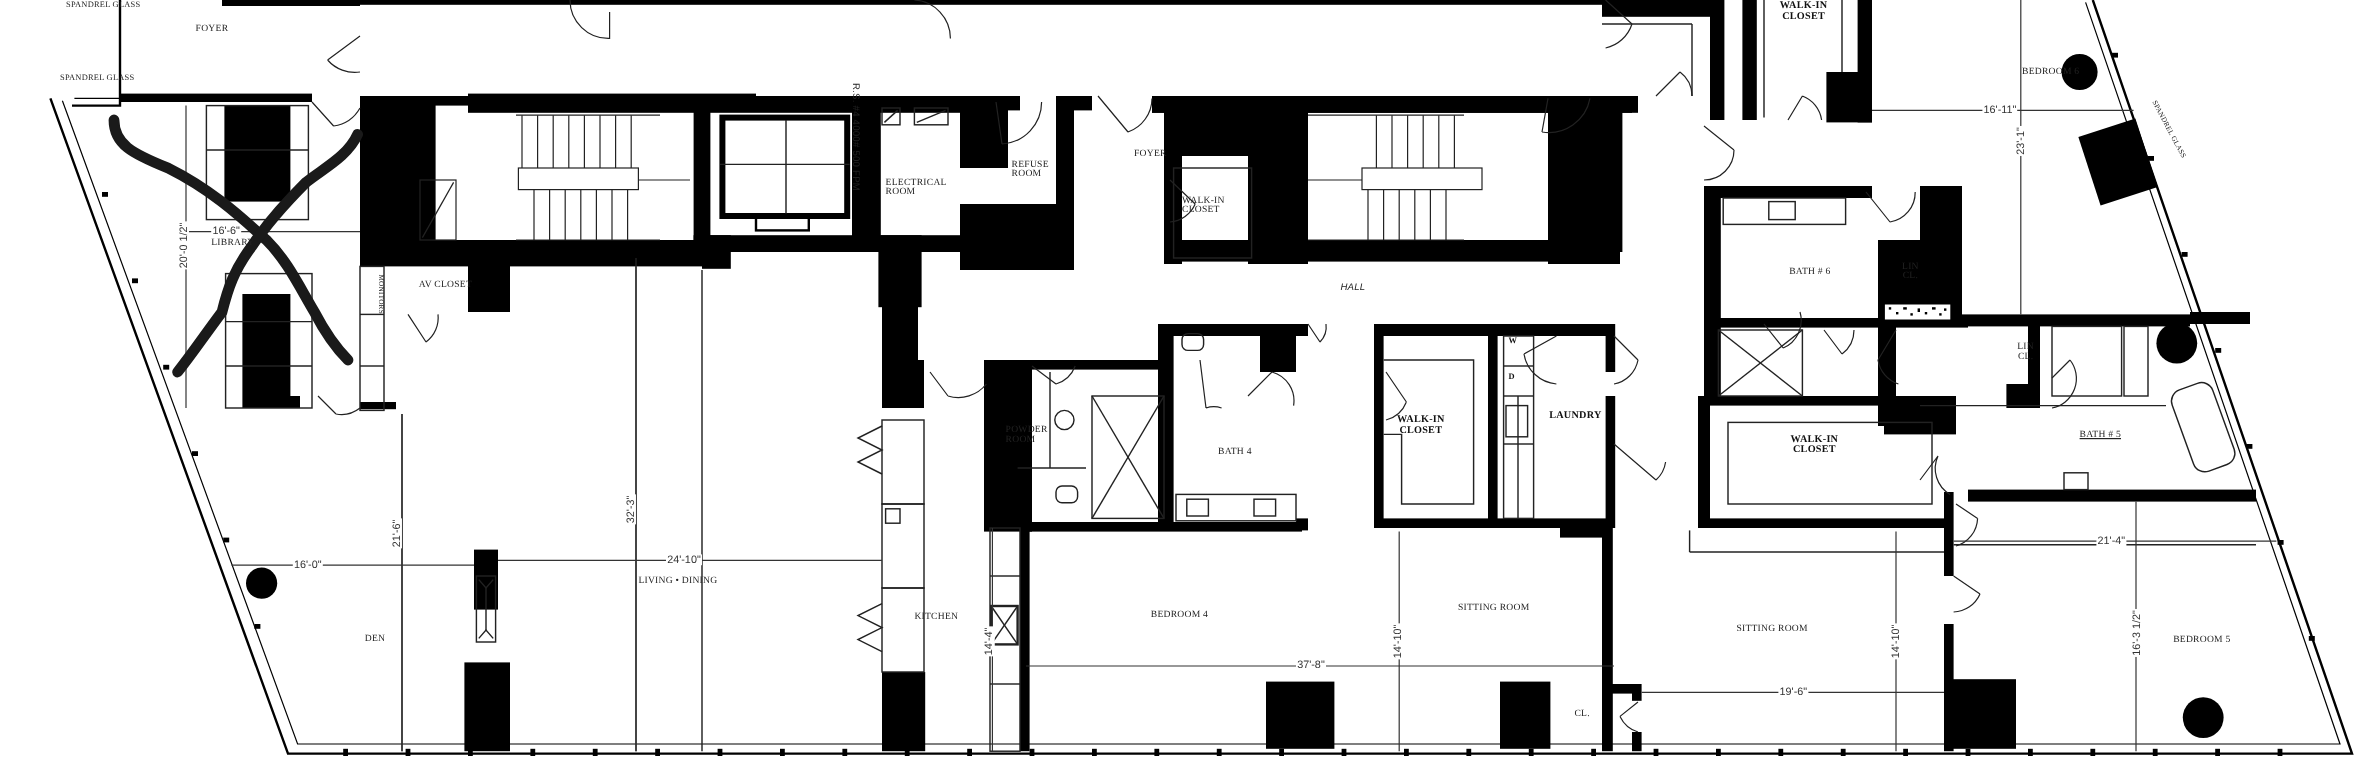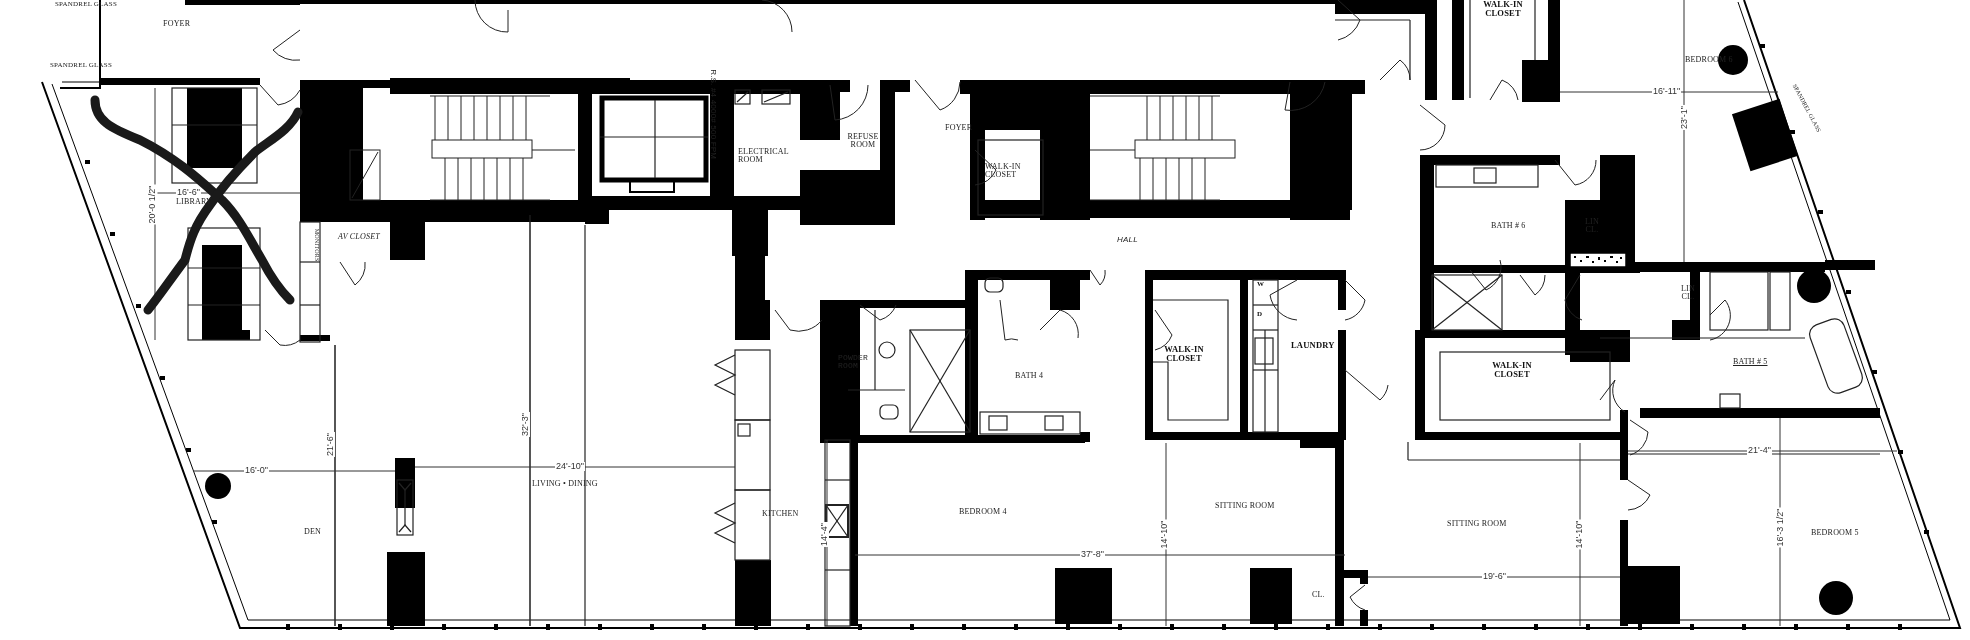--- a/index.html
+++ b/index.html
@@ -387,37 +387,37 @@
     <path d="M95,100 C95,120 110,128 140,140 C180,160 205,185 222,200 C240,218 250,240 262,260 C275,285 285,295 290,300"></path>
     <path d="M298,112 C290,130 270,140 255,152 C235,172 220,190 210,205 C195,225 190,240 185,260 C170,280 160,295 148,310"></path>
   </g>
 </svg>
 
 <div>
   <div class="lbl" style="left:55px;top:1px;font-size:7px;">SPANDREL GLASS</div>
   <div class="lbl" style="left:163px;top:20px;">FOYER</div>
   <div class="lbl" style="left:50px;top:62px;font-size:7px;">SPANDREL GLASS</div>
   <div class="lbl" style="left:176px;top:198px;">LIBRARY</div>
-  <div class="lbl" style="left:338px;top:233px;font-style:italic;">AV CLOSET</div>
+  <div class="lbl" style="left:349px;top:233px;">AV CLOSET</div>
   <div class="lbl" style="left:300px;top:242px;font-size:6px;transform:rotate(90deg);">MONITORS</div>
   <div class="lbl sans" style="left:668px;top:110px;font-size:8px;transform:rotate(90deg);">R.S. #4 4000# 500 fpm</div>
   <div class="lbl" style="left:738px;top:148px;width:60px;white-space:normal;">ELECTRICAL ROOM</div>
-  <div class="lbl" style="left:843px;top:133px;width:40px;white-space:normal;text-align:center;">REFUSE ROOM</div>
+  <div class="lbl" style="left:843px;top:133px;width:40px;white-space:normal;">REFUSE ROOM</div>
   <div class="lbl" style="left:945px;top:124px;">FOYER</div>
   <div class="lbl" style="left:985px;top:163px;width:40px;white-space:normal;">WALK-IN CLOSET</div>
   <div class="lbl sans" style="left:1117px;top:236px;font-style:italic;">HALL</div>
   <div class="lbl bold c" style="left:1478px;top:0px;width:50px;white-space:normal;">WALK-IN CLOSET</div>
   <div class="lbl" style="left:1645px;top:56px;margin-left:40px;">BEDROOM 6</div>
   <div class="lbl" style="left:1780px;top:105px;font-size:6px;transform:rotate(62deg);">SPANDREL GLASS</div>
   <div class="lbl" style="left:1491px;top:222px;">BATH # 6</div>
   <div class="lbl c" style="left:1584px;top:218px;width:16px;white-space:normal;">LIN CL.</div>
   <div class="lbl c" style="left:1680px;top:285px;width:16px;white-space:normal;">LIN CL.</div>
   <div class="lbl" style="left:1733px;top:358px;text-decoration:underline;">BATH # 5</div>
   <div class="lbl bold c" style="left:1490px;top:361px;width:44px;white-space:normal;">WALK-IN CLOSET</div>
-  <div class="lbl" style="left:838px;top:354px;width:40px;white-space:normal;font-family:Liberation Mono, monospace;">POWDER ROOM</div>
+  <div class="lbl" style="left:838px;top:354px;width:40px;white-space:normal;">POWDER ROOM</div>
   <div class="lbl" style="left:1015px;top:372px;">BATH 4</div>
   <div class="lbl bold c" style="left:1162px;top:345px;width:44px;white-space:normal;">WALK-IN CLOSET</div>
   <div class="lbl bold" style="left:1291px;top:341px;">LAUNDRY</div>
   <div class="lbl bold" style="left:1257px;top:281px;font-size:7px;">W</div>
   <div class="lbl bold" style="left:1257px;top:311px;font-size:7px;">D</div>
   <div class="lbl" style="left:762px;top:510px;">KITCHEN</div>
   <div class="lbl" style="left:304px;top:528px;">DEN</div>
   <div class="lbl" style="left:532px;top:480px;">LIVING • DINING</div>
   <div class="lbl" style="left:923px;top:508px;margin-left:36px;">BEDROOM 4</div>
   <div class="lbl" style="left:1215px;top:502px;">SITTING ROOM</div>

